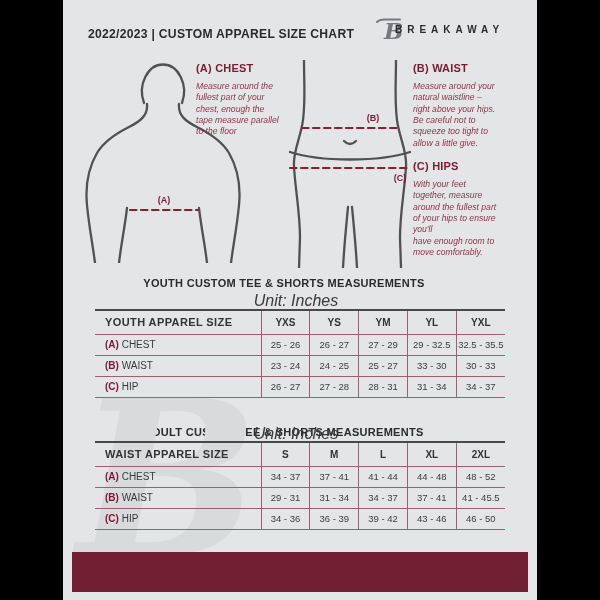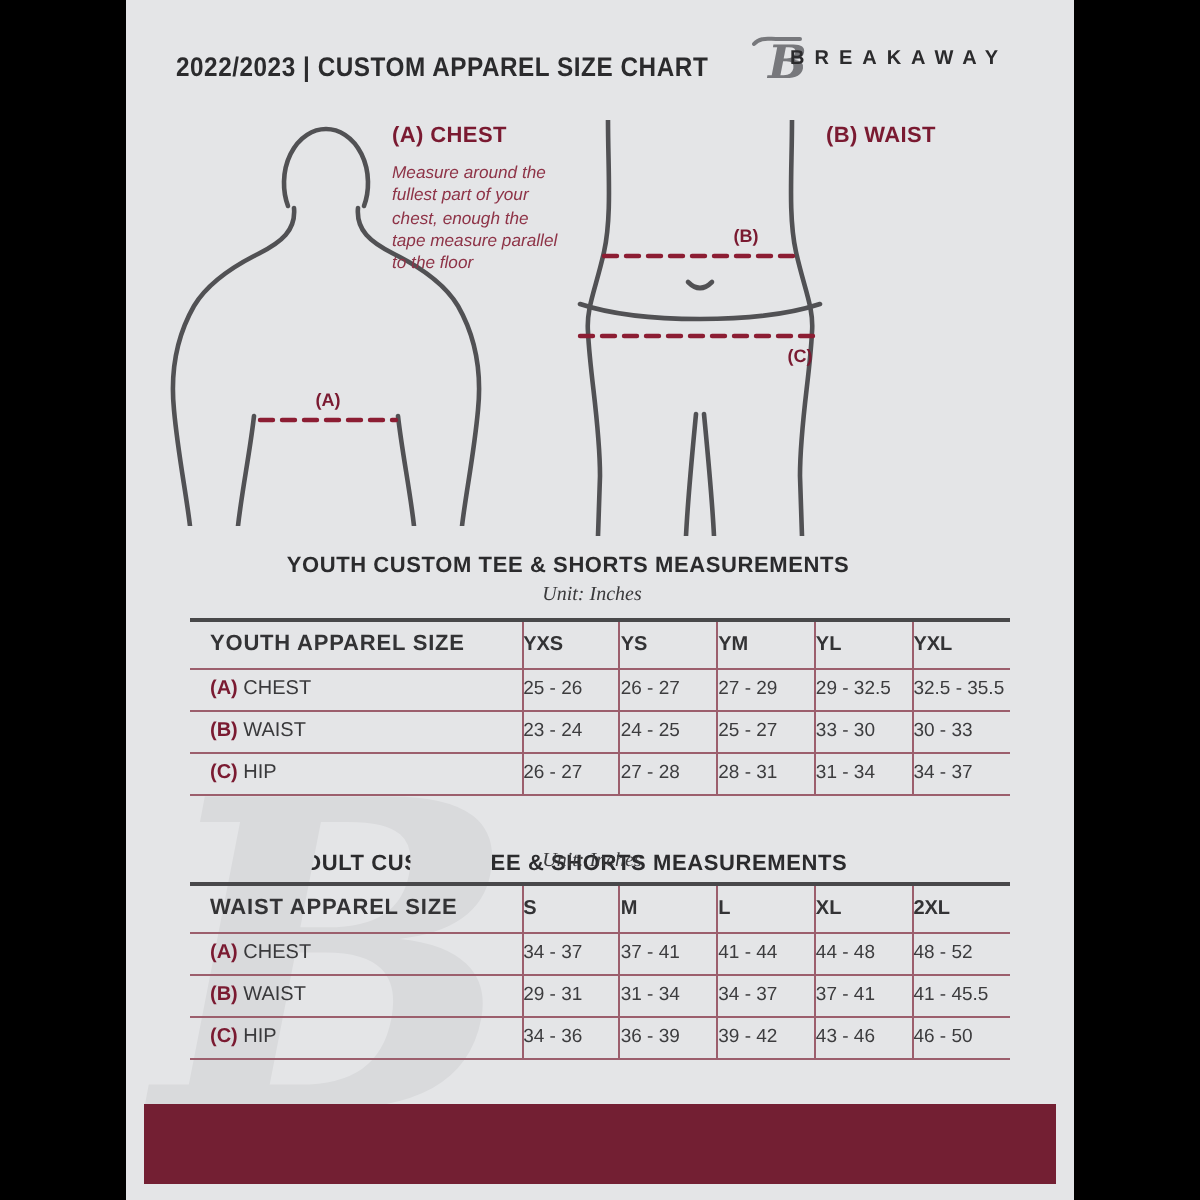--- a/index.html
+++ b/index.html
@@ -37,30 +37,30 @@
   
   .instr { position:absolute; width:115px; }
   .instr h3 { margin:0; font-size:11px; font-weight:bold; color:var(--maroon-heading); letter-spacing:0.2px; }
   .instr p { margin:7px 0 0 0; font-size:8.6px; font-style:italic; line-height:1.32;
              color:var(--maroon-text); white-space:pre-line; }
 
   
   .tbl-title { position:absolute; left:0; width:442px; text-align:center;
                font-size:11px; font-weight:bold; color:var(--ink); letter-spacing:0.3px; }
   .tbl-unit  { position:absolute; left:0; width:466px; text-align:center;
-               font-size:10px; font-style:italic; color:#3a3a3c;font-family:Liberation Serif, serif; }
+               font-size:16px; font-style:italic; color:#3a3a3c; }
   table.size-table {
     position:absolute; left:32px; width:410px; border-collapse:collapse;
     border-top:2px solid var(--table-top-border);
     border-bottom:1.5px solid var(--table-border);
     z-index:2;
   }
   table.size-table th, table.size-table td {
     border-top:1px solid var(--table-border);
-    text-align:left; color:#3c3c3e; padding:0;
+    text-align:center; color:#3c3c3e; padding:0;
   }
   table.size-table thead th { border-top:none; height:24px; font-size:10px; font-weight:bold; color:#333335; }
   table.size-table thead th:first-child { font-weight:bold; font-size:11px; letter-spacing:0.4px; }
   table.size-table th:first-child, table.size-table td:first-child {
     text-align:left; padding-left:10px; width:40.5%;
   }
   table.size-table th + th, table.size-table td + td {
     border-left:1px solid var(--table-border); width:11.9%;
   }
   table.size-table tbody td { height:21px; font-size:9.5px; }
@@ -122,20 +122,36 @@
     <div class="instr" style="left:133px; top:62px; width:95px;">
       <h3>(A) CHEST</h3>
       <p>Measure around the
 fullest part of your
 chest, enough the
 tape measure parallel
 to the floor</p>
     </div>
     <div class="instr" style="left:350px; top:62px;">
       <h3>(B) WAIST</h3>
+      <p>Measure around your
+natural waistline –
+right above your hips.
+Be careful not to
+squeeze too tight to
+allow a little give.</p>
+    </div>
+    <div class="instr" style="left:350px; top:160px;">
+      <h3>(C) HIPS</h3>
+      <p>With your feet
+together, measure
+around the fullest part
+of your hips to ensure
+you'll
+have enough room to
+move comfortably.</p>
     </div>
 
     <div class="tbl-title" style="top:277px;">YOUTH CUSTOM TEE &amp; SHORTS MEASUREMENTS</div>
     <div class="tbl-unit" style="top:292px;">Unit: Inches</div>
     <table class="size-table" style="top:309px;">
         <thead>
           <tr>
             <th>YOUTH APPAREL SIZE</th>
             <th>YXS</th>
             <th>YS</th>

